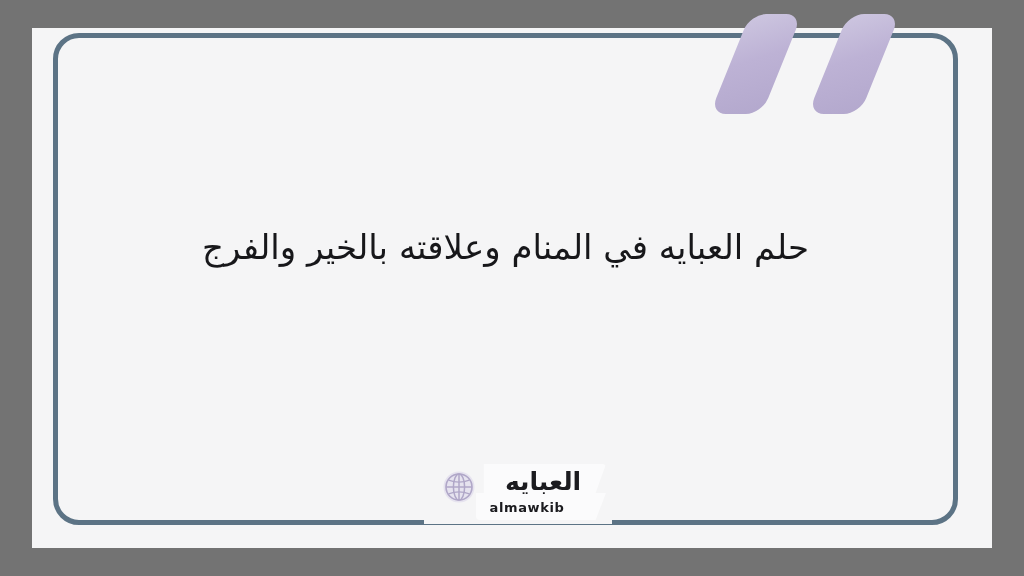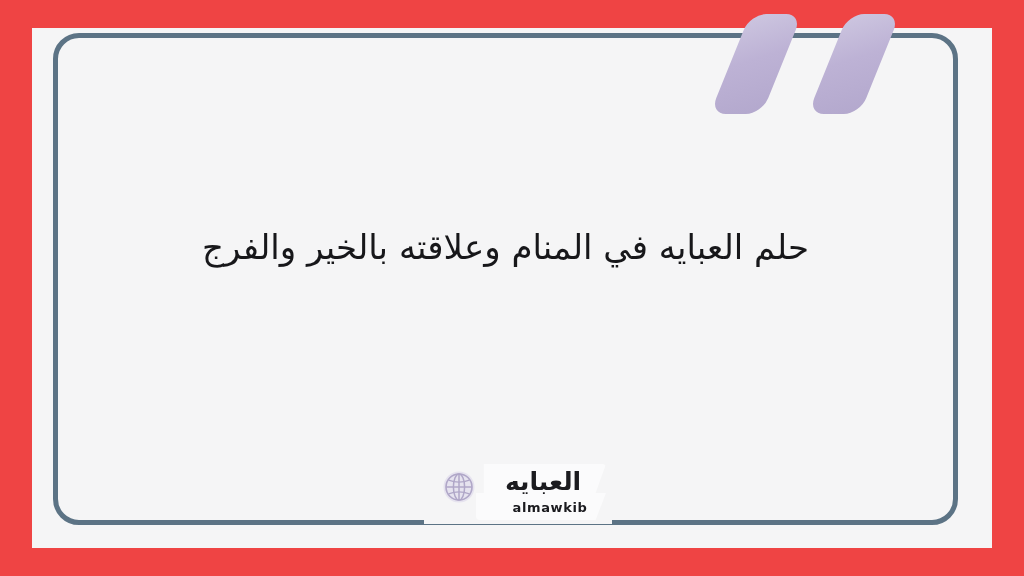--- a/index.html
+++ b/index.html
@@ -11,21 +11,21 @@
     height: 576px;
     background: #ffffff;
     font-family: "DejaVu Sans", sans-serif;
     overflow: hidden;
   }
 
   .canvas {
     position: relative;
     width: 1024px;
     height: 576px;
-    background: #ef4444;
+    background: #737373;
   }
 
   
   .plate {
     position: absolute;
     left: 32px;
     top: 28px;
     width: 960px;
     height: 520px;
     background: #f5f5f6;
@@ -126,21 +126,21 @@
     text-align: center;
     direction: rtl;
     font-family: "DejaVu Sans", sans-serif;
     font-size: 25px;
     font-weight: 700;
     color: #1b1b1f;
     line-height: 1.25;
   }
   .logo-latin {
     position: absolute;
-    left: 55px;
+    left: 32px;
     top: 38px;
     width: 126px;
     text-align: center;
     font-family: "DejaVu Sans", sans-serif;
     font-size: 13px;
     font-weight: 700;
     letter-spacing: 0.6px;
     color: #1b1b1f;
   }
 </style>

